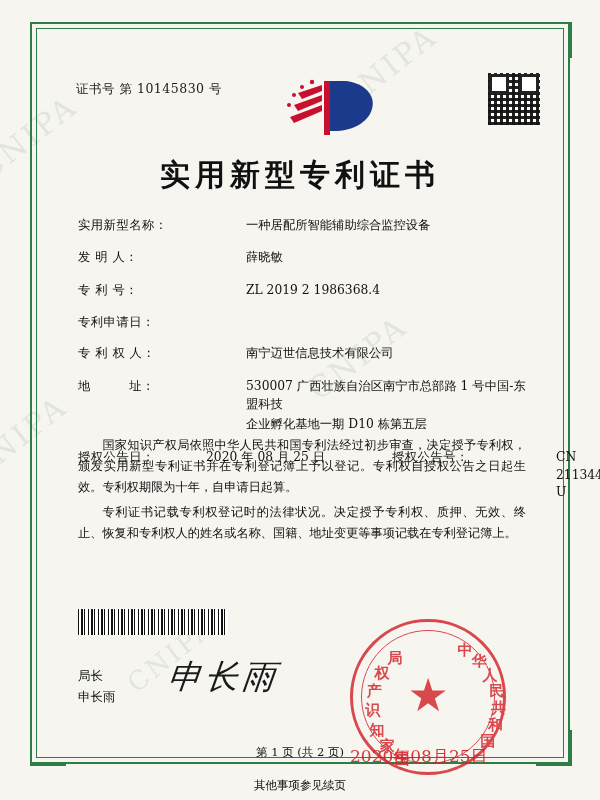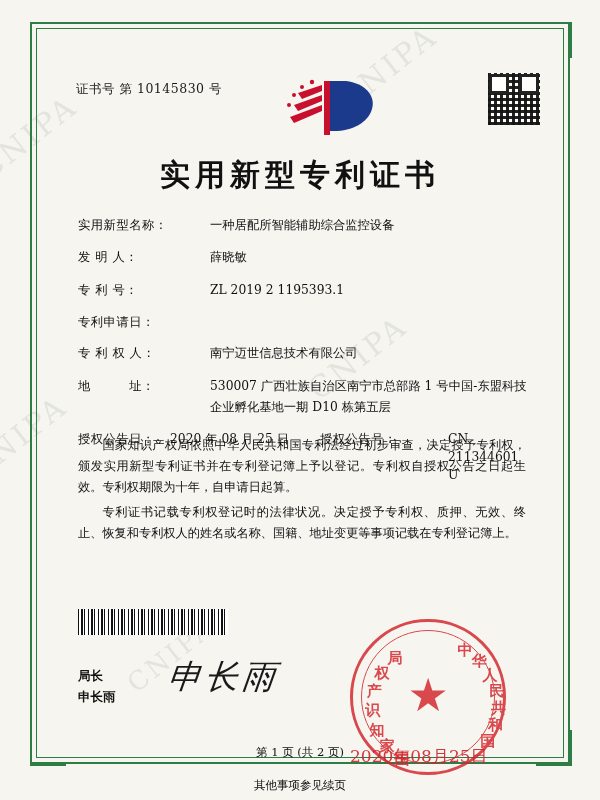--- a/index.html
+++ b/index.html
@@ -127,20 +127,21 @@
     top: 172px;
     width: 450px;
     font-family: "DejaVu Serif", "Liberation Serif", serif;
   }
   .row {
     display: flex;
     align-items: flex-start;
     margin-bottom: 14.5px;
     font-size: 12.3px;
     color: #111;
+    gap: 36px;
   }
   .row .lbl {
     width: 92px;
     flex: none;
     letter-spacing: 0.5px;
   }
   .row .val {
     flex: 1;
     line-height: 1.45;
     margin-left: 40px;
@@ -176,21 +177,20 @@
       #111 6px 7px, #fff 7px 10px);
   }
 
   .signer {
     position: absolute;
     left: 28px; top: 620px;
     font-family: "DejaVu Serif", "Liberation Serif", serif;
     font-size: 12.5px;
     line-height: 1.7;
     color: #111;
-    font-weight: bold;
   }
   .signature {
     position: absolute;
     left: 118px; top: 610px;
     font-size: 33px;
     color: #1a1a1a;
     font-family: "DejaVu Serif", "Liberation Serif", serif;
     font-style: italic;
     letter-spacing: 4px;
     transform: skewX(-6deg);
@@ -313,21 +313,21 @@
         <div class="val">一种居配所智能辅助综合监控设备</div>
       </div>
 
       <div class="row">
         <div class="lbl">发 明 人：</div>
         <div class="val">薛晓敏</div>
       </div>
 
       <div class="row">
         <div class="lbl">专 利 号：</div>
-        <div class="val">ZL 2019 2 1195393.1</div>
+        <div class="val">ZL 2019 2 1986368.4</div>
       </div>
 
       <div class="row">
         <div class="lbl">专利申请日：</div>
       </div>
 
       <div class="row">
         <div class="lbl">专 利 权 人：</div>
         <div class="val">南宁迈世信息技术有限公司</div>
       </div>

